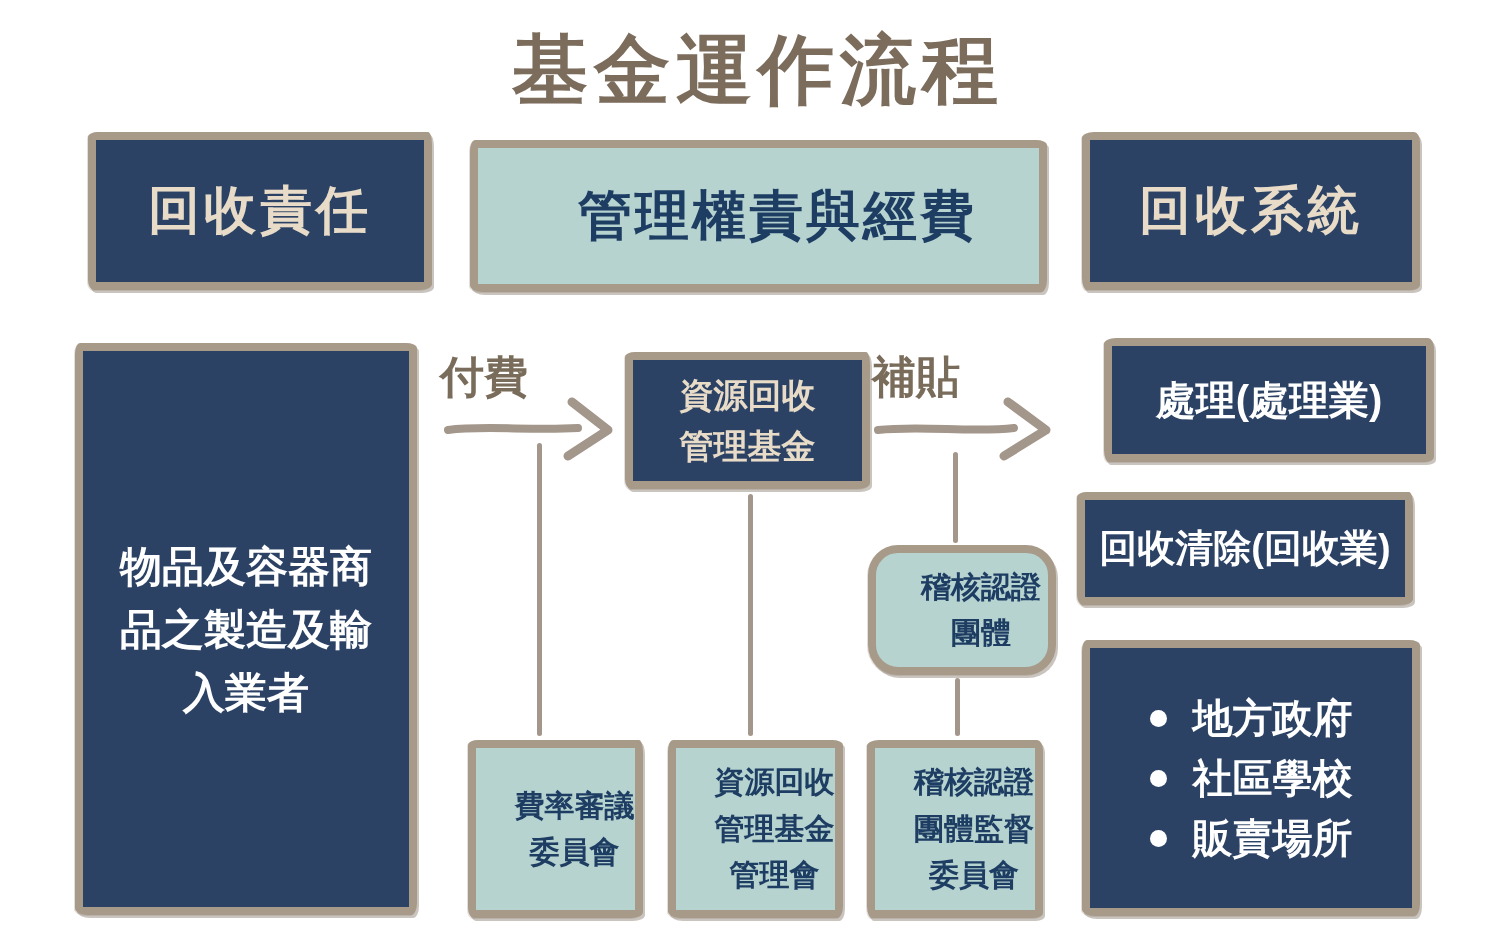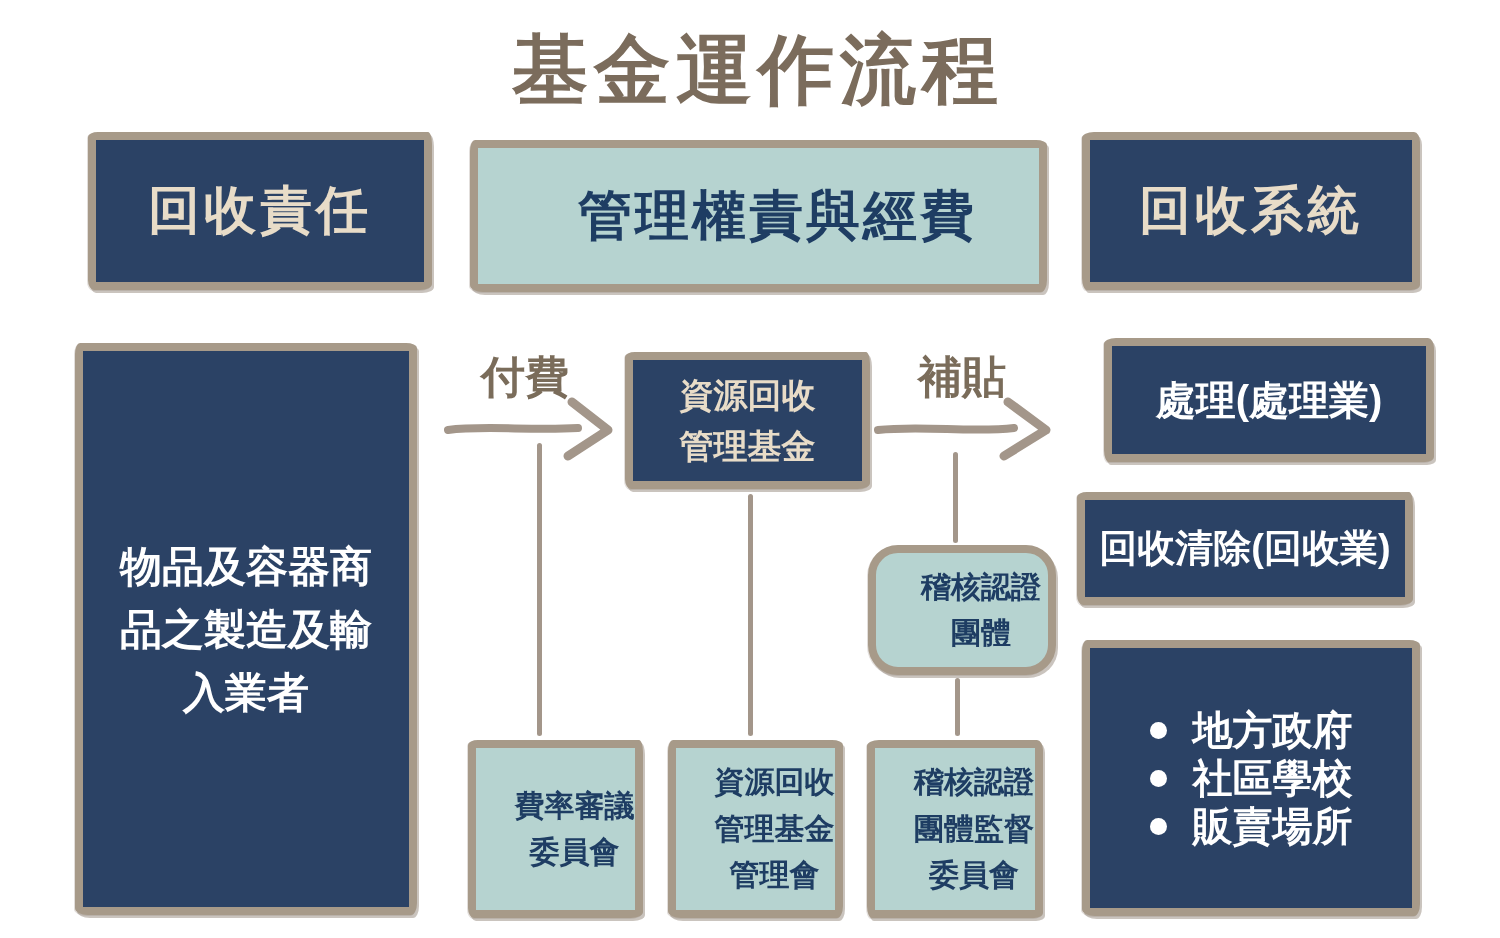--- a/index.html
+++ b/index.html
@@ -31,27 +31,27 @@
   .white{color:#ffffff;}
   .navytext{color:#1e3d63;padding-left:38px;}
   .brown{color:#7a6c5a;}
   .hdr{font-size:52px;letter-spacing:4px;}
   .hdr-c{font-size:54px;letter-spacing:3px;}
   .producer{font-size:42px;line-height:1.5;}
   .fund{font-size:34px;line-height:1.5;}
   .small{font-size:30px;line-height:1.55;}
   .rbox1{font-size:40px;}
   .rbox2{font-size:38px;}
-  .flowlabel{position:absolute;font-size:44px;text-align:center;}
+  .flowlabel{position:absolute;font-size:44px;}
   .vline{position:absolute;width:5px;background:#a3968a;border-radius:3px;}
   .arrow{position:absolute;}
   .line{display:block;}
   .orgrow{display:flex;align-items:center;gap:26px;font-size:40px;line-height:1.2;}
   .dot{width:17px;height:17px;border-radius:50%;background:#ffffff;flex:0 0 auto;}
-  .orglist{display:flex;flex-direction:column;gap:0;align-items:flex-start;}
+  .orglist{display:flex;flex-direction:column;gap:12px;align-items:flex-start;}
 </style>
 </head>
 <body>
 
 <div class="canvas">
 
   <h1 class="title">基金運作流程</h1>
 
   <div class="box rough r1 navy cream hdr" style="left:88px;top:132px;width:344px;height:158px;">
     <span>回收責任</span>

